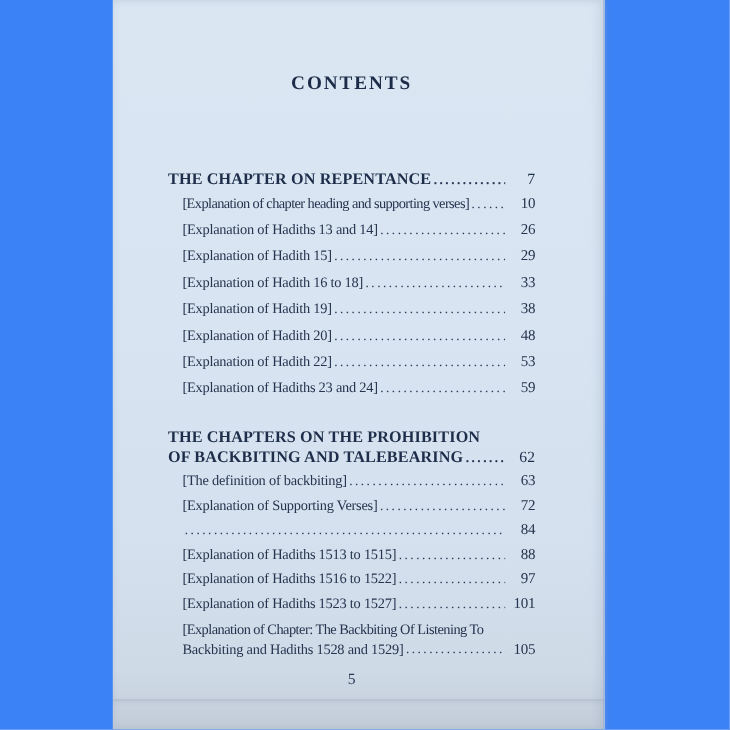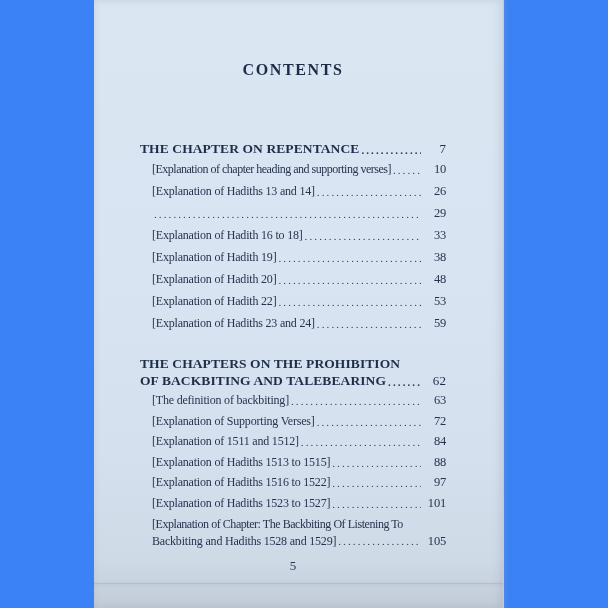--- a/index.html
+++ b/index.html
@@ -150,20 +150,21 @@
           <span class="label">[Explanation of chapter heading and supporting verses]</span>
           <span class="dots"></span>
           <span class="page-num">10</span>
         </div>
         <div class="row entry">
           <span class="label">[Explanation of Hadiths 13 and 14]</span>
           <span class="dots"></span>
           <span class="page-num">26</span>
         </div>
         <div class="row entry">
+          <span class="label">[Explanation of Hadith 15]</span>
           <span class="dots"></span>
           <span class="page-num">29</span>
         </div>
         <div class="row entry">
           <span class="label">[Explanation of Hadith 16 to 18]</span>
           <span class="dots"></span>
           <span class="page-num">33</span>
         </div>
         <div class="row entry">
           <span class="label">[Explanation of Hadith 19]</span>
@@ -201,21 +202,20 @@
           <span class="label">[The definition of backbiting]</span>
           <span class="dots"></span>
           <span class="page-num">63</span>
         </div>
         <div class="row entry">
           <span class="label">[Explanation of Supporting Verses]</span>
           <span class="dots"></span>
           <span class="page-num">72</span>
         </div>
         <div class="row entry">
-          <span class="label">[Explanation of 1511 and 1512]</span>
           <span class="dots"></span>
           <span class="page-num">84</span>
         </div>
         <div class="row entry">
           <span class="label">[Explanation of Hadiths 1513 to 1515]</span>
           <span class="dots"></span>
           <span class="page-num">88</span>
         </div>
         <div class="row entry">
           <span class="label">[Explanation of Hadiths 1516 to 1522]</span>

